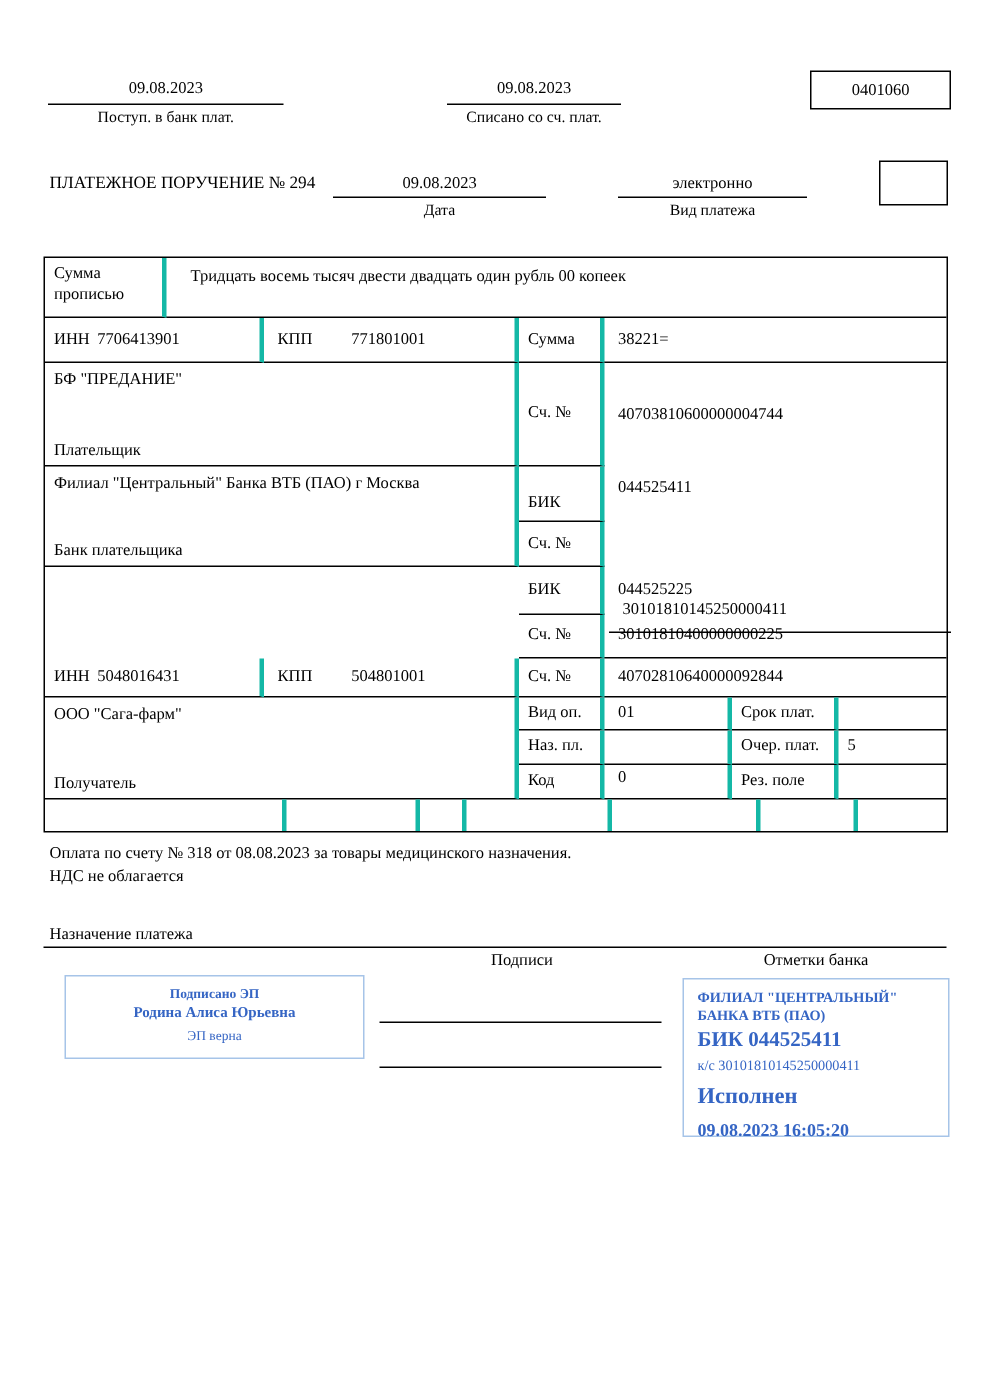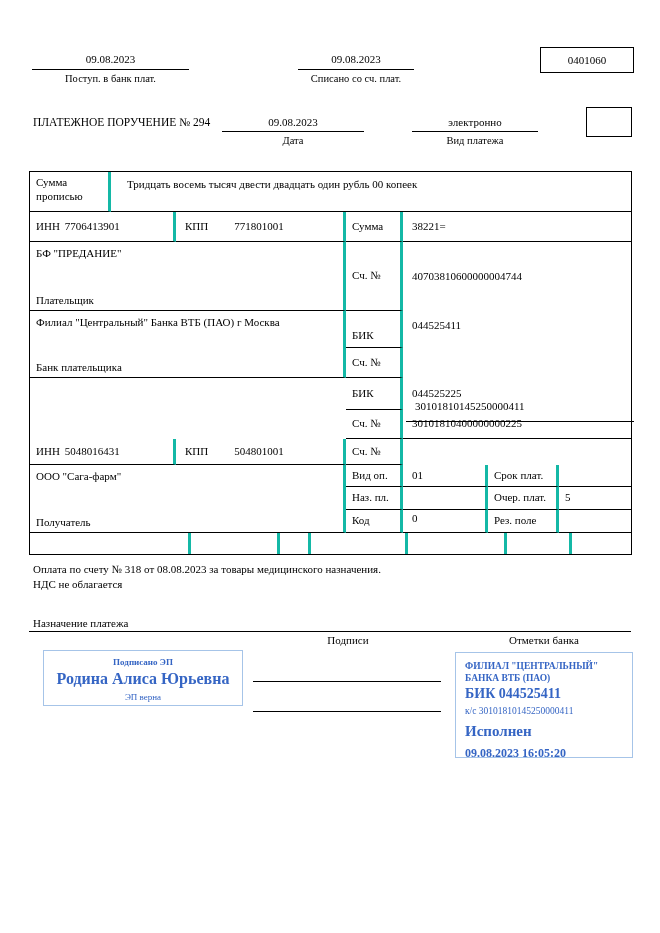--- a/index.html
+++ b/index.html
@@ -18,21 +18,21 @@
   .cell{position:absolute;box-sizing:border-box;display:flex;align-items:center;padding-left:6px;gap:5px;line-height:1.25;}
   .cell.top{align-items:flex-start;padding-top:5px;}
   .br{border-right:3px solid #14b8a6;}
   .bb{border-bottom:1px solid #000;}
   .seclabel{position:absolute;left:6px;bottom:2px;white-space:nowrap;}
   .gapwide{gap:26px;}
   
   .stampL{position:absolute;left:43px;top:650px;width:200px;height:56px;box-sizing:border-box;
     border:1px solid var(--stamp-border);text-align:center;padding-top:6px;color:var(--stamp-text);}
   .stampL .s1{font-size:9px;font-weight:bold;}
-  .stampL .s2{font-size:16px;font-weight:bold;margin-top:3px;}
+  .stampL .s2{font-size:10px;font-weight:bold;margin-top:3px;}
   .stampL .s3{font-size:9px;margin-top:4px;}
   .stampR{position:absolute;left:455px;top:652px;width:178px;height:106px;box-sizing:border-box;
     border:1px solid var(--stamp-border);padding:7px 9px;color:var(--stamp-text);}
   .stampR .b1{font-size:9.5px;font-weight:bold;width:152px;line-height:1.3;}
   .stampR .b2{font-size:14px;font-weight:bold;line-height:1.3;}
   .stampR .b3{font-size:9.5px;margin-top:3px;}
   .stampR .b4{font-size:15px;font-weight:bold;margin-top:7px;}
   .stampR .b5{font-size:12px;font-weight:bold;margin-top:6px;}
   .sigline{position:absolute;border-top:1px solid #000;height:0;width:188px;left:253px;}
 </style>
@@ -134,20 +134,23 @@
       <span>ИНН</span>
         <span>5048016431</span>
     </div>
     <div class="cell br bb gapwide" style="left:146px;top:267px;width:170px;height:26px;padding-left:9px;">
       <span>КПП</span>
         <span>504801001</span>
     </div>
     <div class="cell br bb" style="left:316px;top:267px;width:57px;height:26px;">
       <span>Сч. №</span>
     </div>
+    <div class="cell bb" style="left:373px;top:267px;width:228px;height:26px;padding-left:9px;">
+      <span>40702810640000092844</span>
+    </div>
 
     <div class="cell top br bb" style="left:0;top:293px;width:316px;height:68px;">
       <span>ООО "Сага-фарм"</span>
       <span class="seclabel">Получатель</span>
     </div>
     <div class="cell br bb" style="left:316px;top:293px;width:57px;height:22px;">
         <span>Вид оп.</span>
       </div>
     <div class="cell br bb" style="left:373px;top:293px;width:85px;height:22px;padding-left:9px;">
         <span>01</span>

